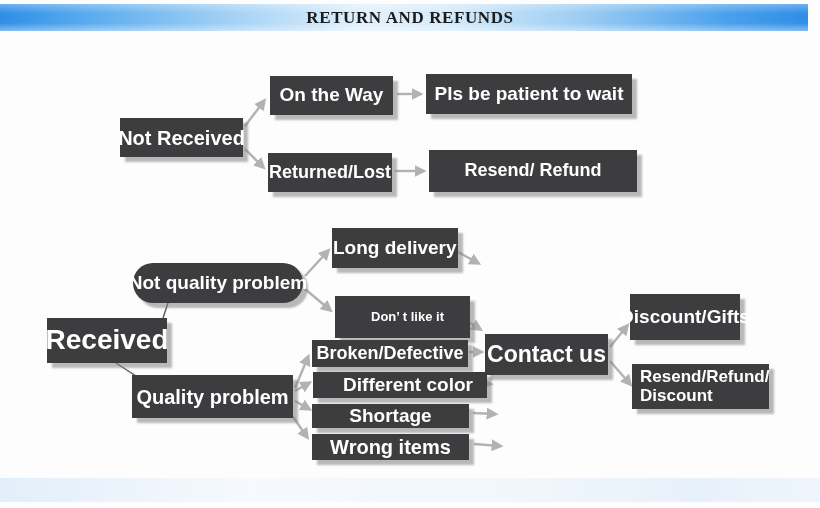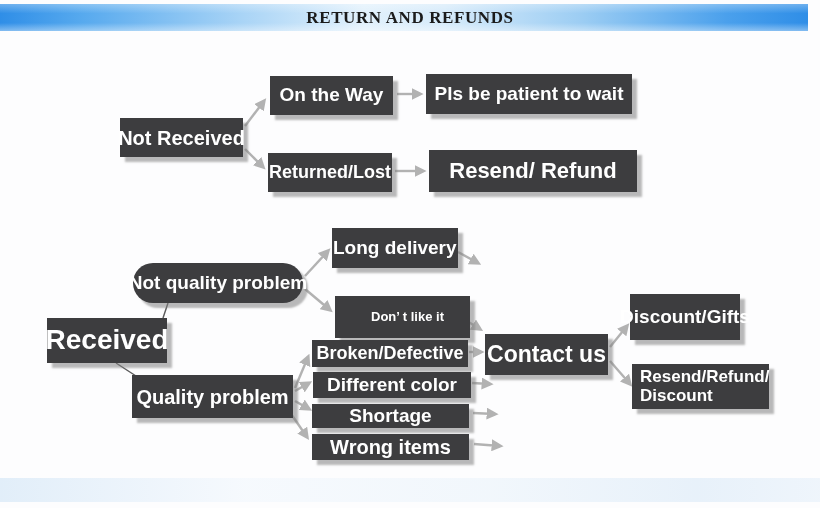--- a/index.html
+++ b/index.html
@@ -19,28 +19,28 @@
     background:linear-gradient(90deg,#c6dff4 0%,#eff6fd 30%,#e6f1fa 60%,#d2e5f6 85%,#e0edf9 100%);}
   
   .node{position:absolute;background:#3d3d3f;color:#ffffff;
     display:flex;align-items:center;justify-content:center;
     font-weight:600;line-height:1.1;box-shadow:5px 5px 2px rgba(128,128,128,.55);
     white-space:nowrap;}
   .n-not-received {left:120px;top:118px;width:123px;height:39px;font-size:20px;}
   .n-on-the-way   {left:270px;top:76px;width:123px;height:39px;font-size:19px;}
   .n-returned-lost{left:268px;top:153px;width:124px;height:39px;font-size:18px;}
   .n-pls-wait     {left:426px;top:74px;width:206px;height:40px;font-size:19px;}
-  .n-resend-refund{left:429px;top:150px;width:208px;height:42px;font-size:22px;font-weight:700;}
+  .n-resend-refund{left:429px;top:150px;width:208px;height:42px;font-size:18px;font-weight:700;}
   .n-received     {left:47px;top:318px;width:120px;height:45px;font-size:28px;}
   .n-not-quality  {left:133px;top:263px;width:170px;height:40px;font-size:19px;border-radius:20px;}
   .n-long-delivery{left:332px;top:228px;width:125px;height:40px;font-size:19px;justify-content:flex-start;padding-left:1px;}
   .n-dont-like    {left:335px;top:296px;width:125px;height:42px;font-size:13px;padding-left:10px;}
   .n-quality      {left:132px;top:375px;width:161px;height:43px;font-size:20px;}
   .n-broken       {left:312px;top:340px;width:156px;height:27px;font-size:18px;}
-  .n-different    {left:313px;top:372px;width:158px;height:26px;font-size:19px;}
+  .n-different    {left:313px;top:372px;width:158px;height:26px;font-size:19px;padding-left:16px;}
   .n-shortage     {left:312px;top:404px;width:157px;height:24px;font-size:19px;}
   .n-wrong        {left:312px;top:434px;width:157px;height:26px;font-size:20px;}
   .n-contact      {left:485px;top:334px;width:123px;height:41px;font-size:23px;}
   .n-discount     {left:630px;top:294px;width:110px;height:46px;font-size:19px;}
   .n-rrd          {left:632px;top:364px;width:137px;height:45px;font-size:17px;
                    flex-direction:column;align-items:flex-start;justify-content:center;
                    padding-left:8px;box-sizing:border-box;}
   .arrows{position:absolute;left:0;top:0;width:820px;height:508px;pointer-events:none;}
 </style>
 </head>

